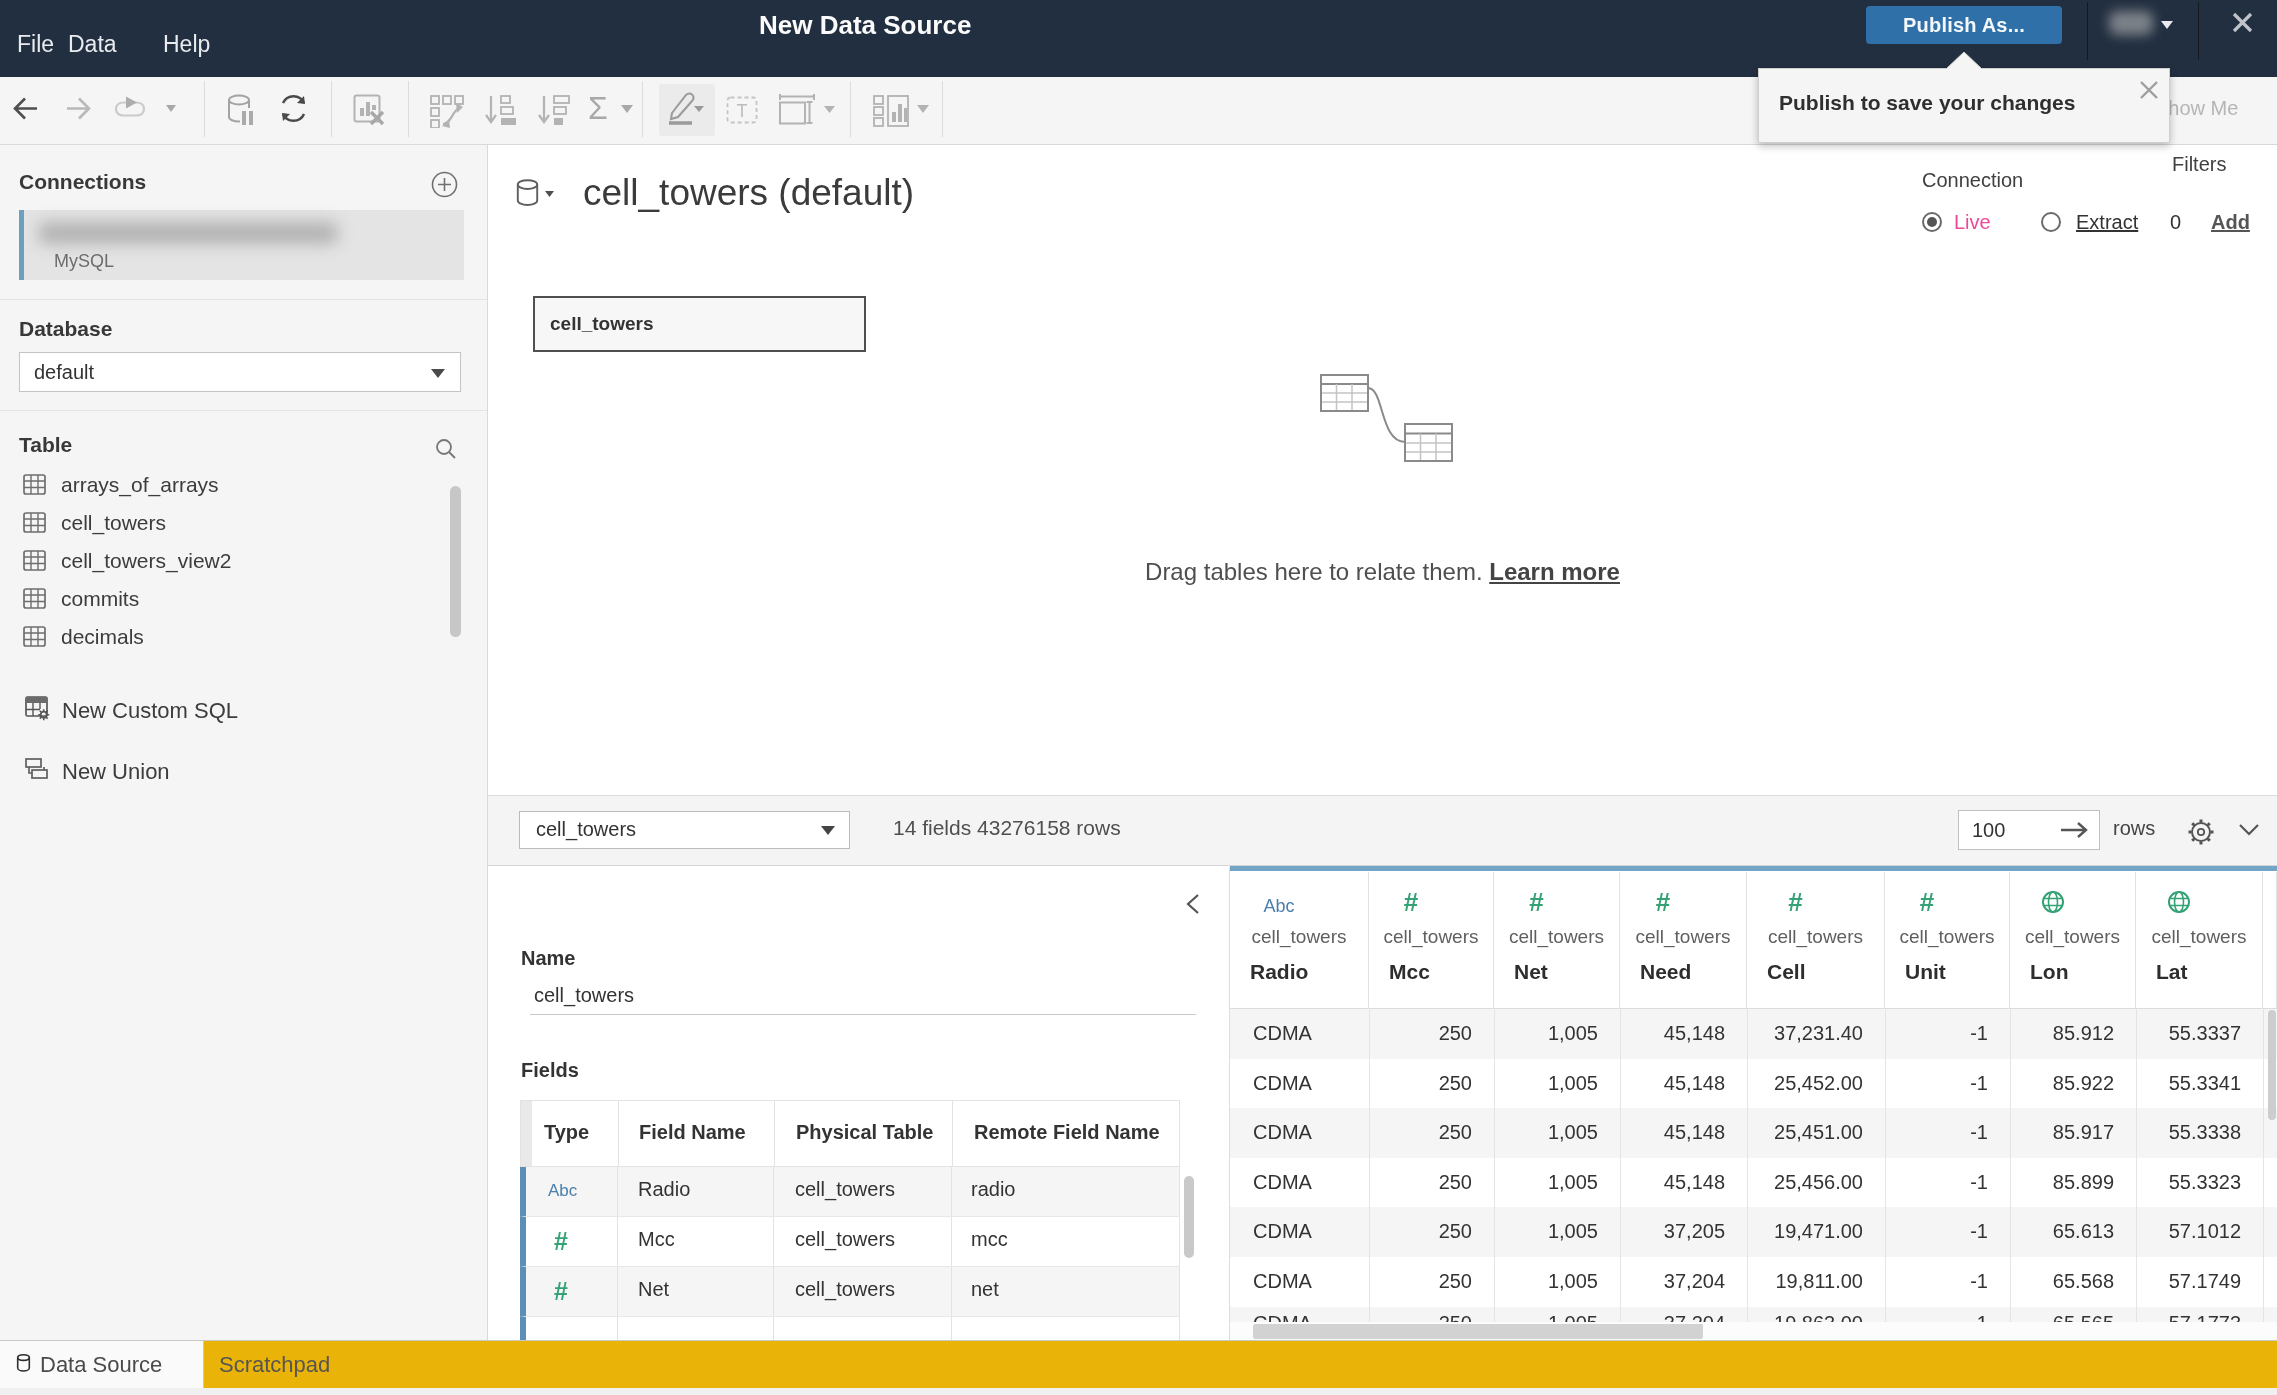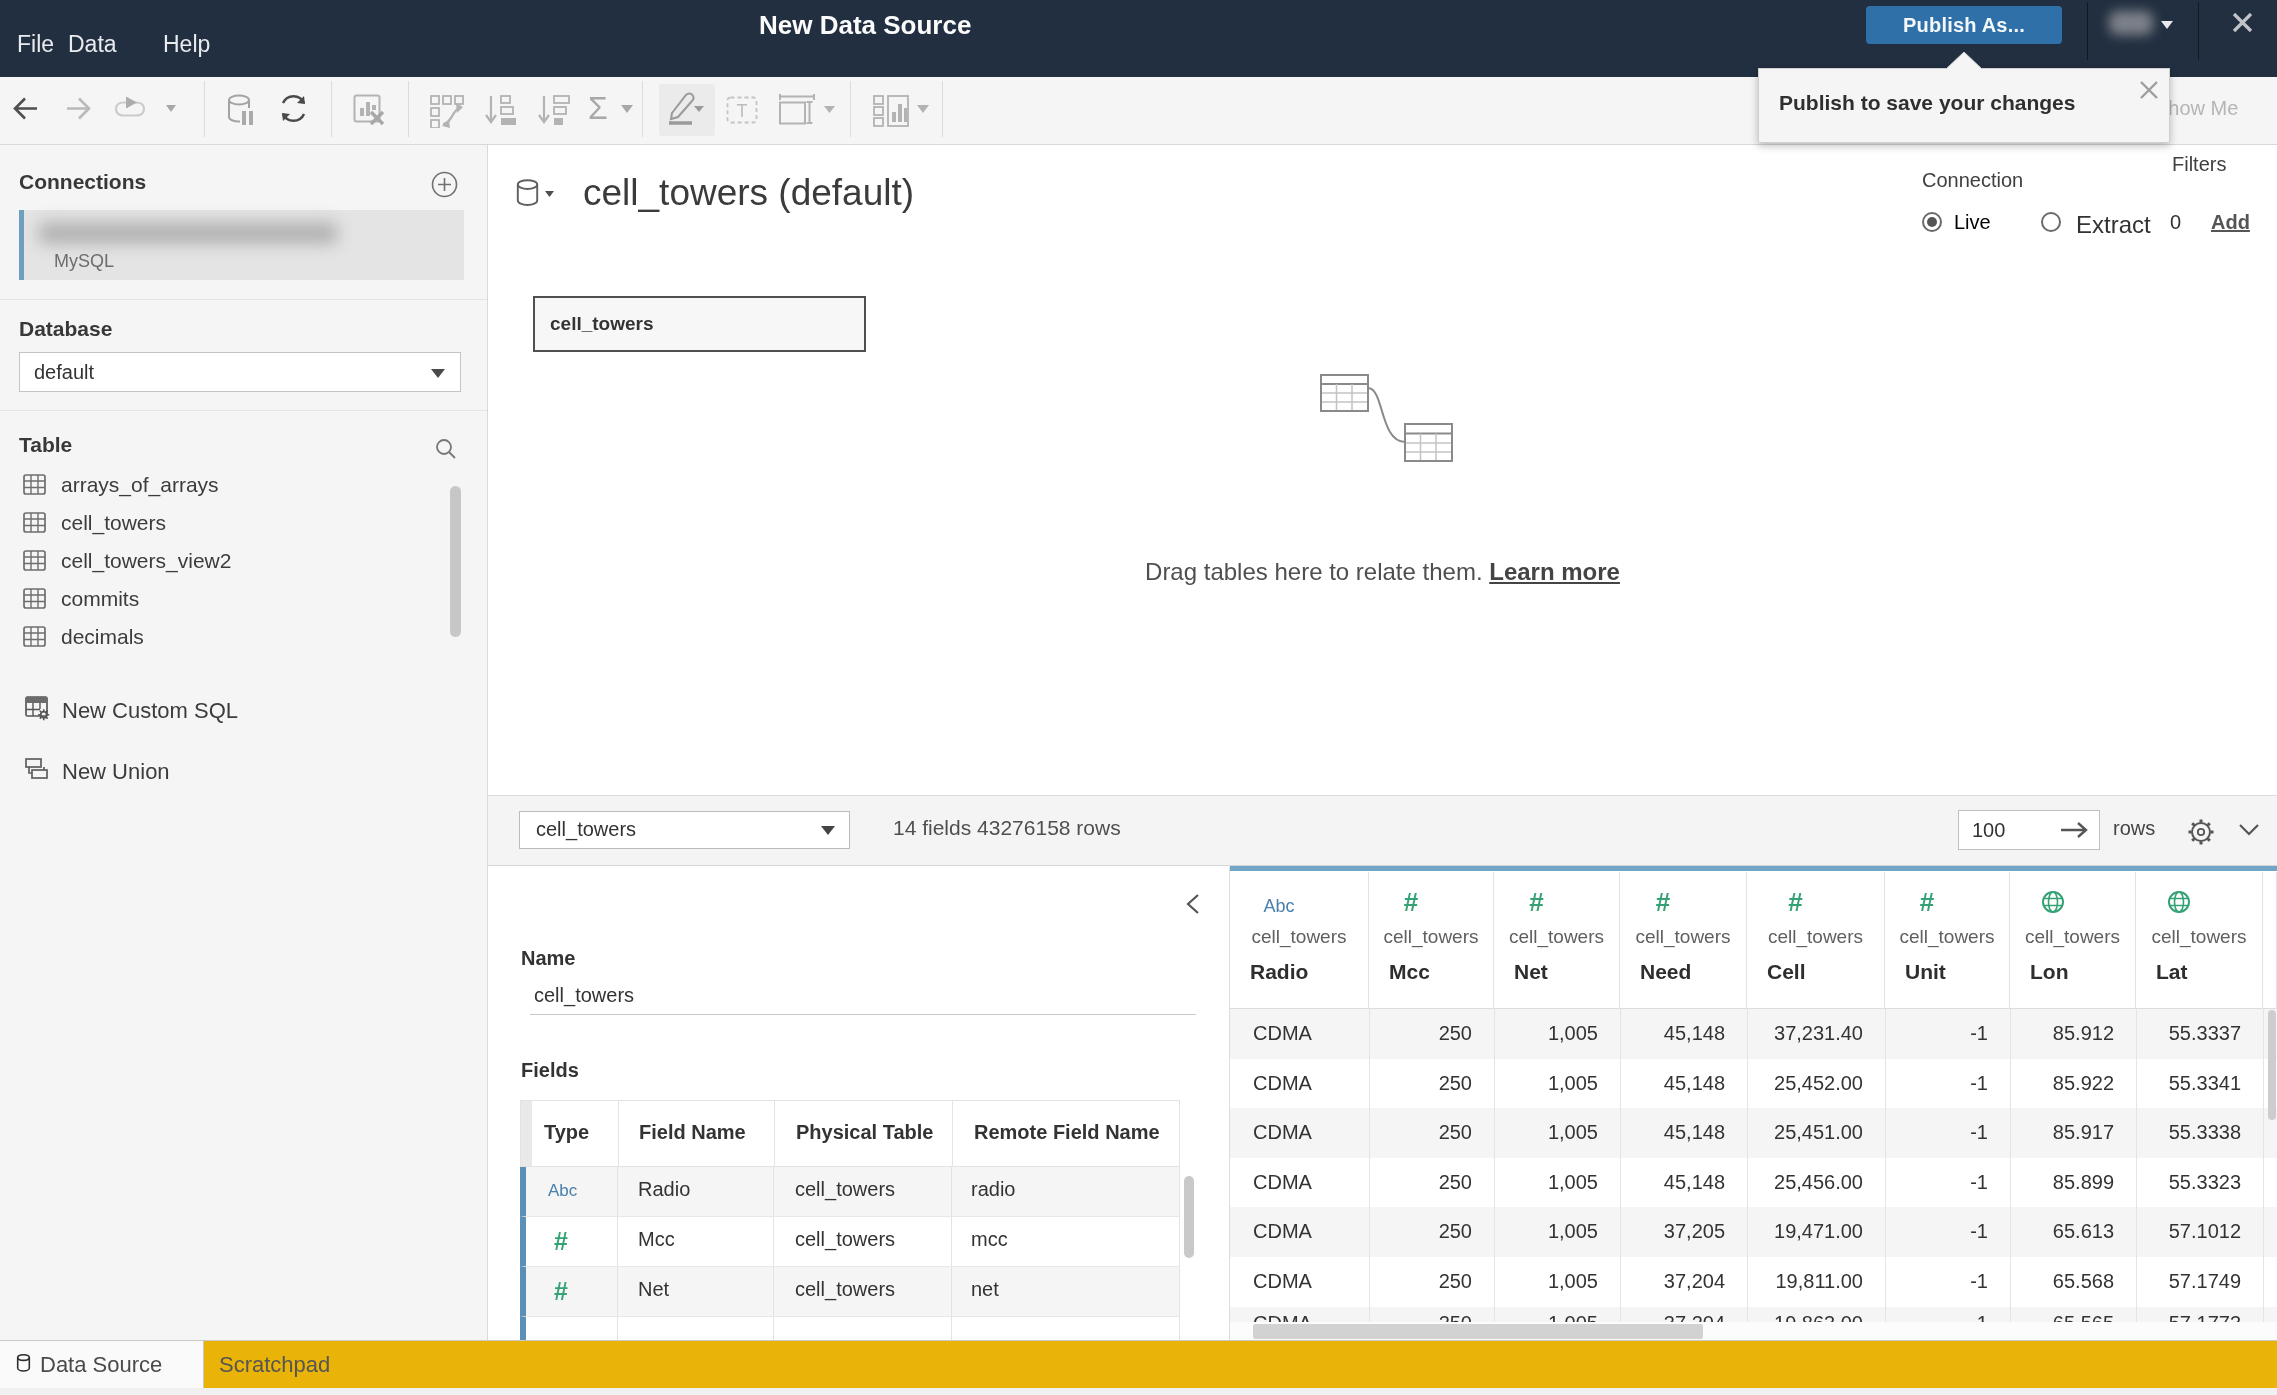--- a/index.html
+++ b/index.html
@@ -302,23 +302,23 @@
   <svg class="abs" style="left:28px; top:34px;" width="25" height="29">
     <ellipse cx="11.5" cy="5.6" rx="9.7" ry="4.4" fill="none" stroke="#5f5f5f" stroke-width="1.9"></ellipse>
     <path d="M1.8 5.6 V21.5 C1.8 24 6.1 26 11.5 26 C16.9 26 21.2 24 21.2 21.5 V5.6" fill="none" stroke="#5f5f5f" stroke-width="1.9"></path>
   </svg>
   <svg class="abs" style="left:56px; top:45px;" width="11" height="8">
         <path d="M1 1 L10 1 L5.5 7 Z" fill="#4f4f4f"></path>
       </svg>
   <div class="abs" id="cantitle">cell_towers (default)</div>
   <div class="abs" id="connlab">Connection</div>
   <div class="abs radio sel" style="left:1434px; top:67px;"></div>
-  <div class="abs" style="left:1466px; top:66px; font-size:20px; color:#000000;">Live</div>
+  <div class="abs" style="left:1466px; top:66px; font-size:20px; color:#ec4899;">Live</div>
   <div class="abs radio" style="left:1553px; top:67px;"></div>
-  <div class="abs" style="left:1588px; top:66px; font-size:24px; color:#333;">Extract</div>
+  <div class="abs" style="left:1588px; top:66px; font-size:20px; color:#333;text-decoration:underline;">Extract</div>
   <div class="abs" id="filtlab">Filters</div>
   <div class="abs" style="left:1682px; top:66px; font-size:20px; color:#333;">0</div>
   <div class="abs" style="left:1723px; top:66px; font-size:20px; color:#555; font-weight:bold;text-decoration:underline;">Add</div>
   <div class="abs" id="nodebox">cell_towers</div>
 
   <svg class="abs" style="left:826px; top:222px;" width="145" height="95">
     <g fill="none" stroke="#8a8a8a" stroke-width="2">
       <rect x="7" y="8" width="47" height="36" fill="#fff"></rect>
       <path d="M7 17 H54"></path>
       <g stroke="#c3c3c3" stroke-width="1.5">

